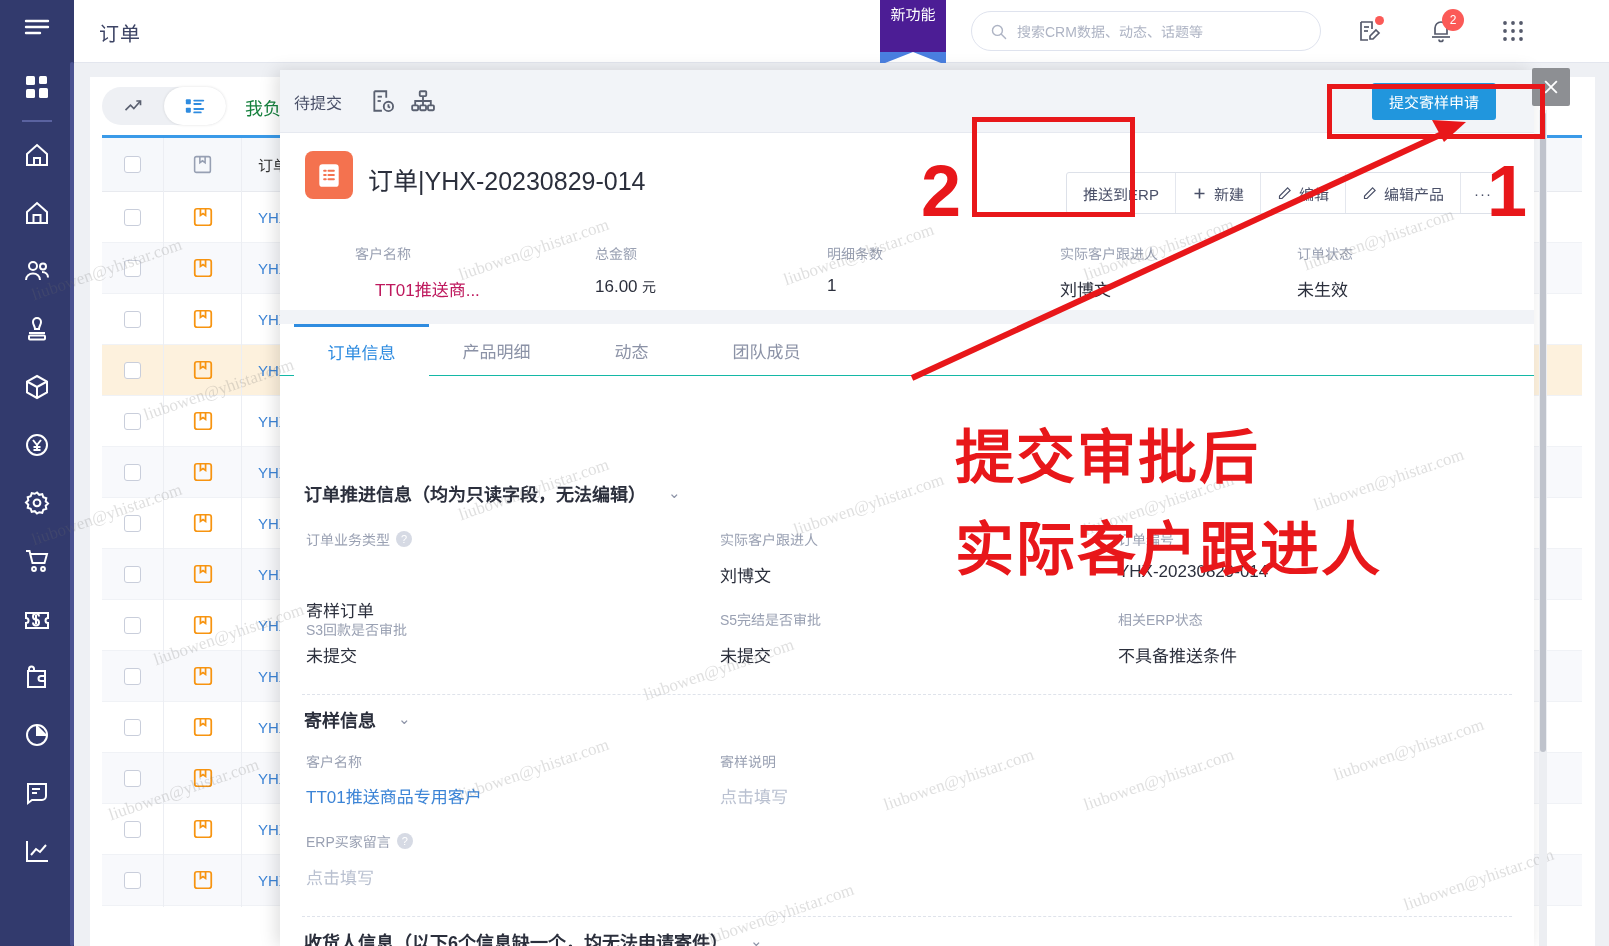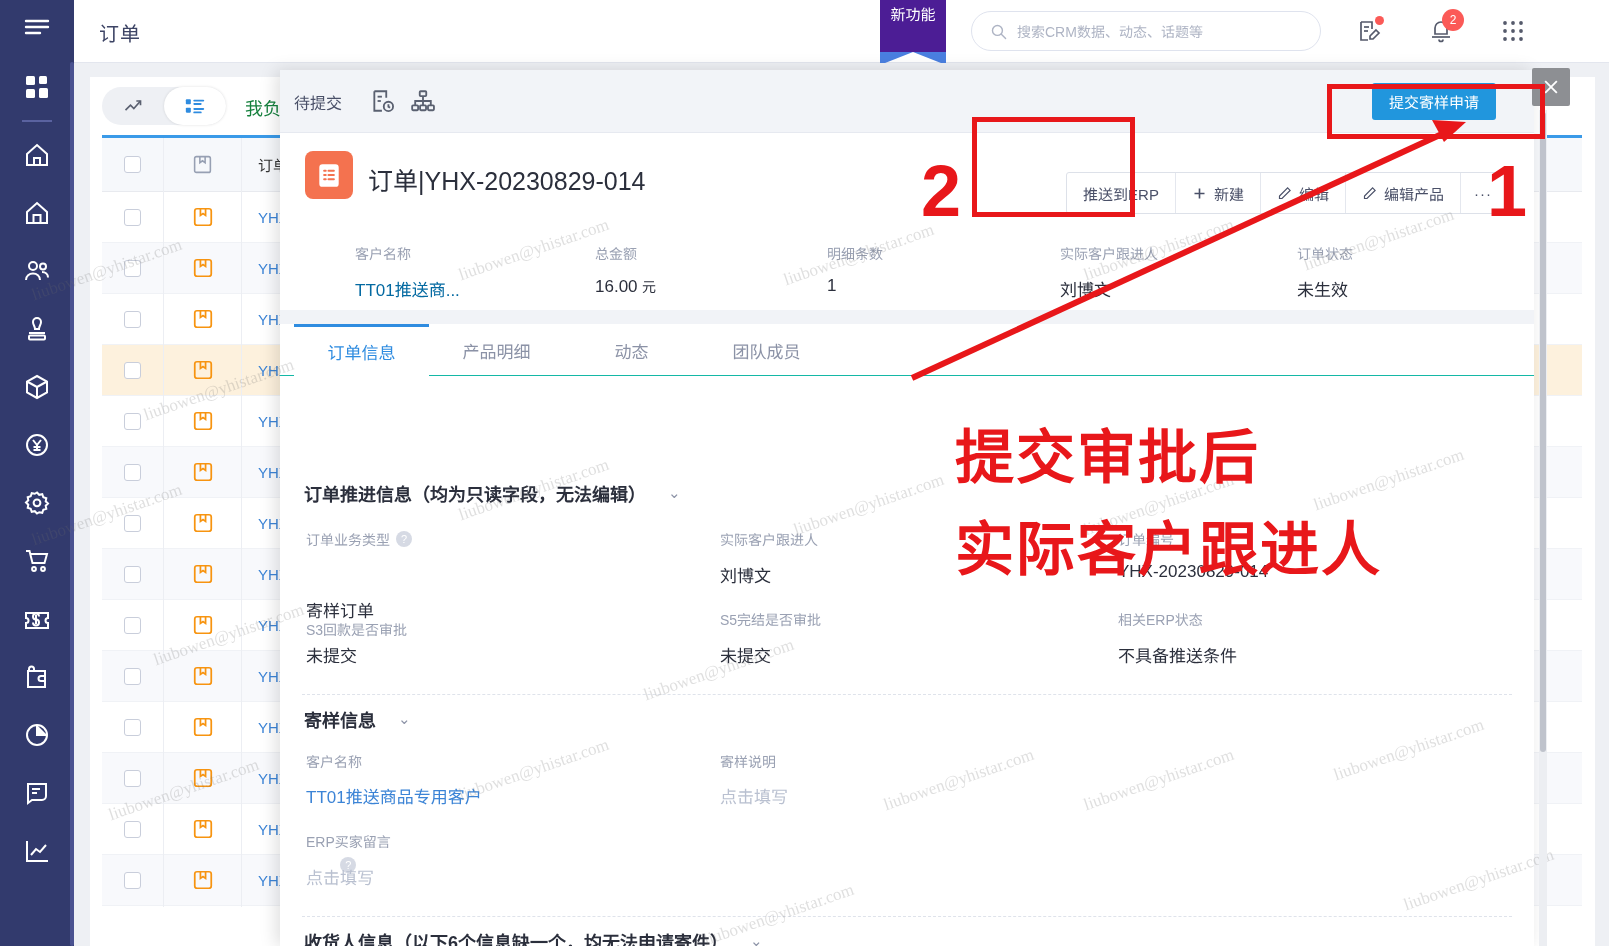--- a/index.html
+++ b/index.html
@@ -147,21 +147,21 @@
   }
   .gbtn:last-child { border-right: none; padding: 0 13px; }
 
   
   .fieldstrip {
     position: absolute; left: 0; top: 153px; width: 1254px; height: 72px; background: #fff;
   }
   .fs-item { position: absolute; top: 0; }
   .fs-label { font-size: 14px; color: #9aa1b3; margin-bottom: 13px; }
   .fs-val   { font-size: 17px; color: #2b2f3c; }
-  .fs-val.link { color: #0369a1; }
+  .fs-val.link { color: #be185d; margin-left: 20px; }
   .fs-unit { font-size: 14px; color:#2b2f3c; }
 
   .strip-gap { position: absolute; left: 0; top: 240px; width: 1254px; height: 14px; background: #f1f3f7; }
 
   
   .tabs {
     position: absolute; left: 0; top: 254px; width: 1254px; height: 52px;
     border-bottom: 1px solid #14b8a6; display: flex; padding-left: 14px;
   }
   .tab {
@@ -756,21 +756,21 @@
           <span class="chev">⌄</span>
         </div>
         <div class="f-label" style="left: 26px; top: 375px;">
           <span>客户名称</span>
         </div>
         <div class="f-value link" style="left: 26px; top: 407px;">TT01推送商品专用客户</div>
         <div class="f-label" style="left: 440px; top: 375px;">
           <span>寄样说明</span>
         </div>
         <div class="f-value ph" style="left: 440px; top: 407px;">点击填写</div>
-        <div class="f-label" style="left: 26px; top: 455px; flex-direction: column;">
+        <div class="f-label" style="left: 26px; top: 455px;">
           <span>ERP买家留言</span>
           <span class="qmark">?</span>
         </div>
         <div class="f-value ph" style="left: 26px; top: 488px;">点击填写</div>
         <div class="dashed" style="top: 540px;"></div>
         <div class="sect-title" style="left: 24px; top: 552px;">
           <span>收货人信息（以下6个信息缺一个，均无法申请寄件）</span>
           <span class="chev">⌄</span>
         </div>
       </div>

